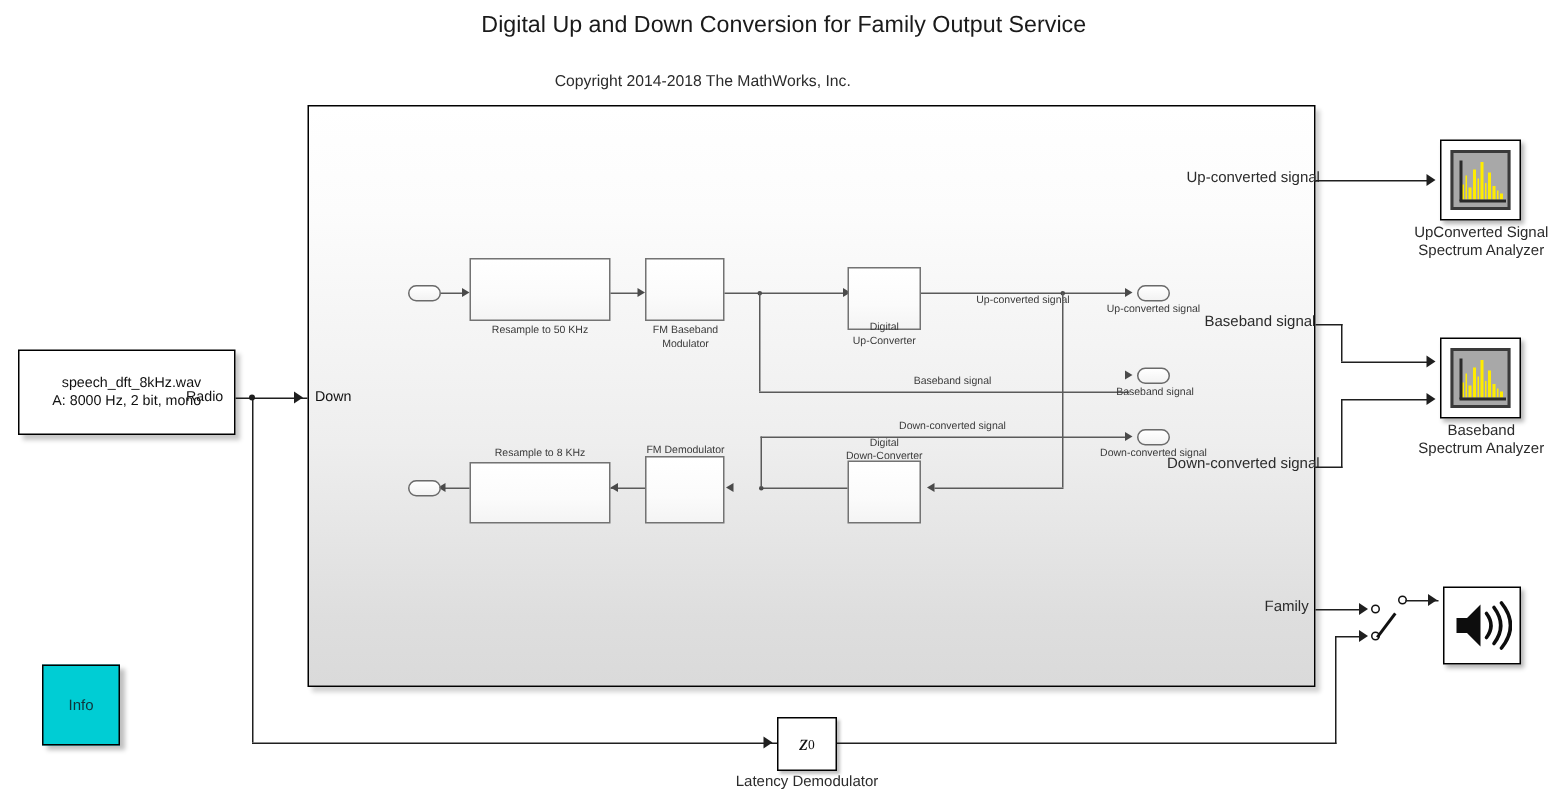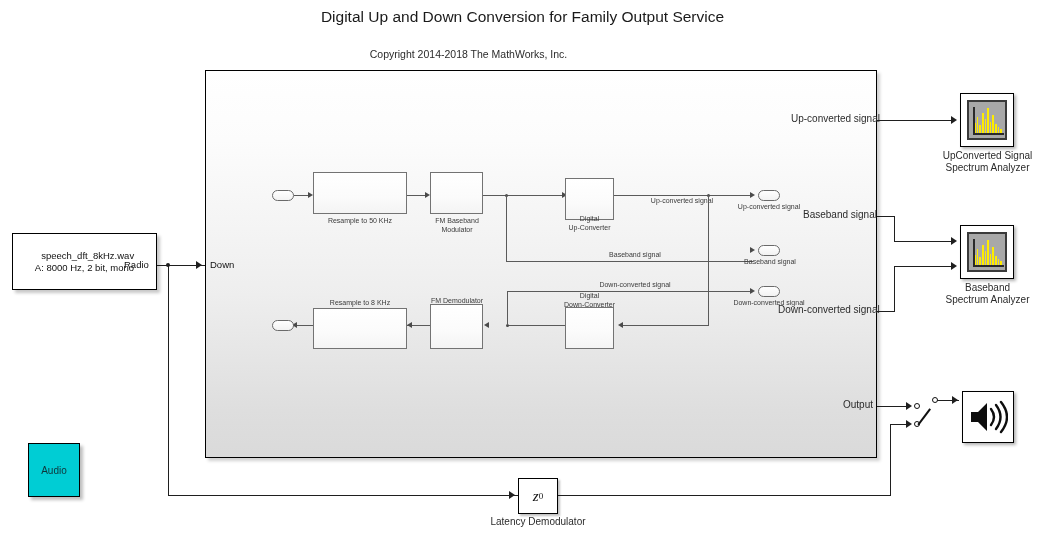--- a/index.html
+++ b/index.html
@@ -119,21 +119,21 @@
       <sup>0</sup>
   </div>
   <div class="abs lbl" style="left:458px;top:516px;width:160px;text-align:center;">Latency Demodulator</div>
 
   <div class="abs wire wh" style="left:558px;top:495px;width:333px;"></div>
   <div class="abs wire wv" style="left:890px;top:424px;height:72px;"></div>
   <div class="abs wire wh" style="left:890px;top:424px;width:19px;"></div>
   <div class="abs arrow" style="left:906px;top:420px;"></div>
 
   <div class="abs info" style="background: rgb(0, 205, 212);">
-    <span>Audio</span>
+    <span>Info</span>
   </div>
 
   <div class="abs rport" style="left:272px;top:190px;"></div>
   <div class="abs wire-gray wh" style="left:294px;top:195px;width:16px;"></div>
   <div class="abs arrow-sm" style="left:308px;top:192px;"></div>
 
   <div class="abs blk" style="left:313px;top:172px;width:94px;height:42px;"></div>
   <div class="abs lbl-sm" style="left:313px;top:216px;width:94px;">Resample to 50 KHz</div>
 
   <div class="abs wire-gray wh" style="left:407px;top:195px;width:20px;"></div>
@@ -259,21 +259,21 @@
         </div>
       <div class="scope-ax-y"></div>
       <div class="scope-ax-x"></div>
     </div>
   </div>
   <div class="abs lbl" style="left:915px;top:282px;width:145px;text-align:center;">
     <div>Baseband</div>
     <div>Spectrum Analyzer</div>
   </div>
 
-  <div class="abs lbl" style="left:843px;top:399px;">Output</div>
+  <div class="abs lbl" style="left:843px;top:399px;">Family</div>
   <div class="abs wire wh" style="left:877px;top:406px;width:32px;"></div>
   <div class="abs arrow" style="left:906px;top:402px;"></div>
 
   <div class="abs" style="left:914px;top:393px;width:44px;height:40px;">
     <div class="abs sw-node" style="left:0px;top:10px;"></div>
     <div class="abs sw-node" style="left:0px;top:28px;"></div>
     <div class="abs sw-node" style="left:18px;top:4px;"></div>
     <div class="abs sw-bar" style="left:4px;top:31px;width:20px;transform:rotate(-53deg);"></div>
     <div class="abs wire wh" style="left:23px;top:7px;width:22px;"></div>
     <div class="abs arrow" style="left:38px;top:3px;"></div>

